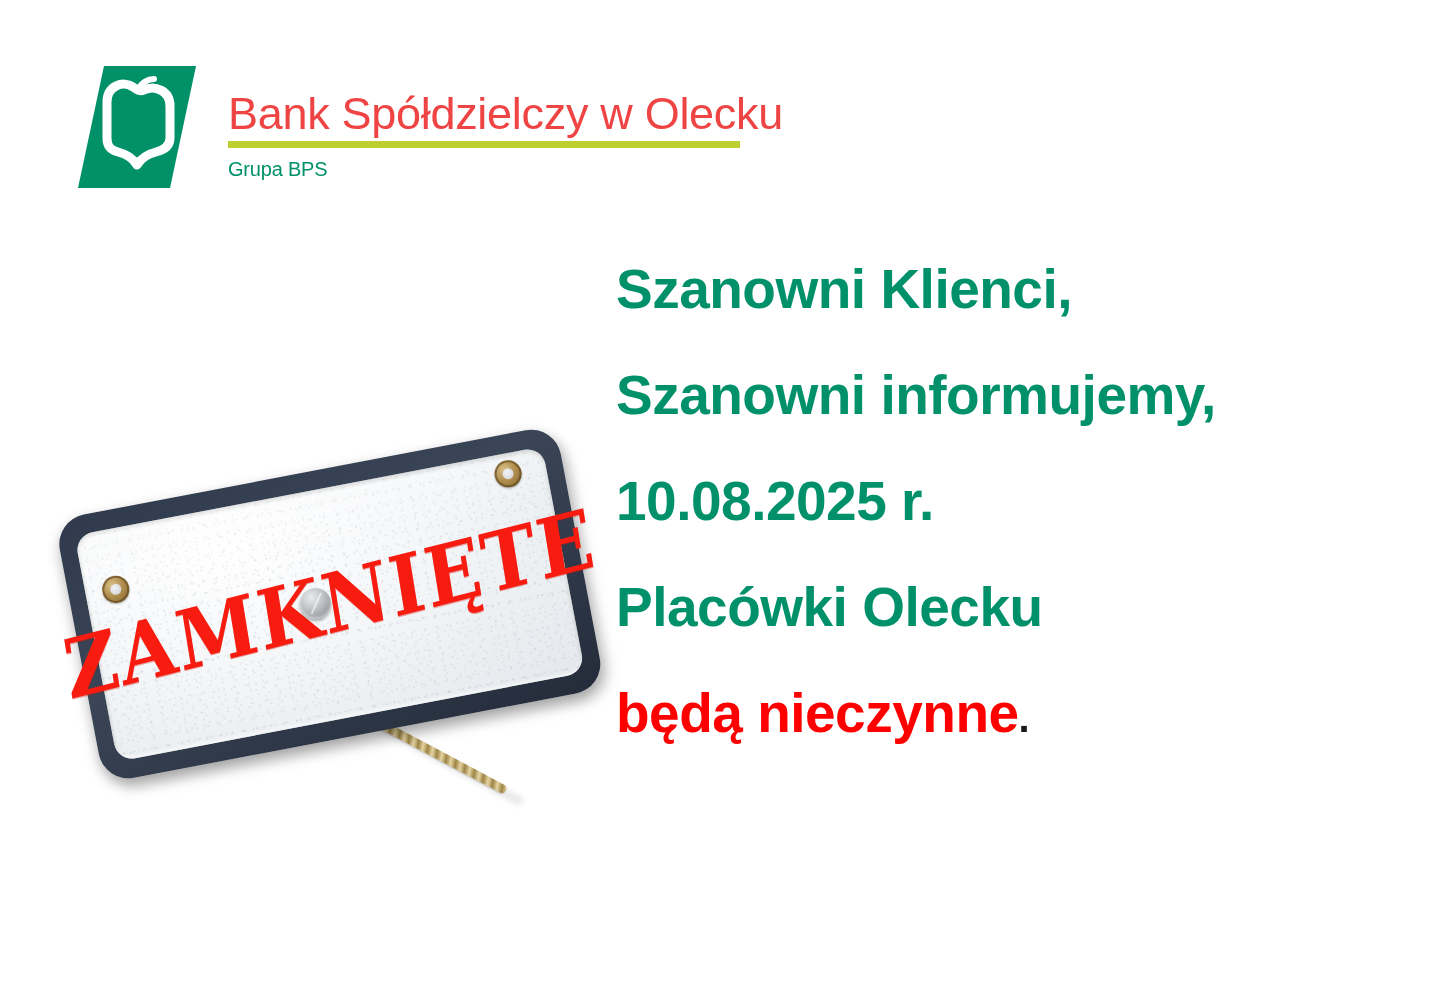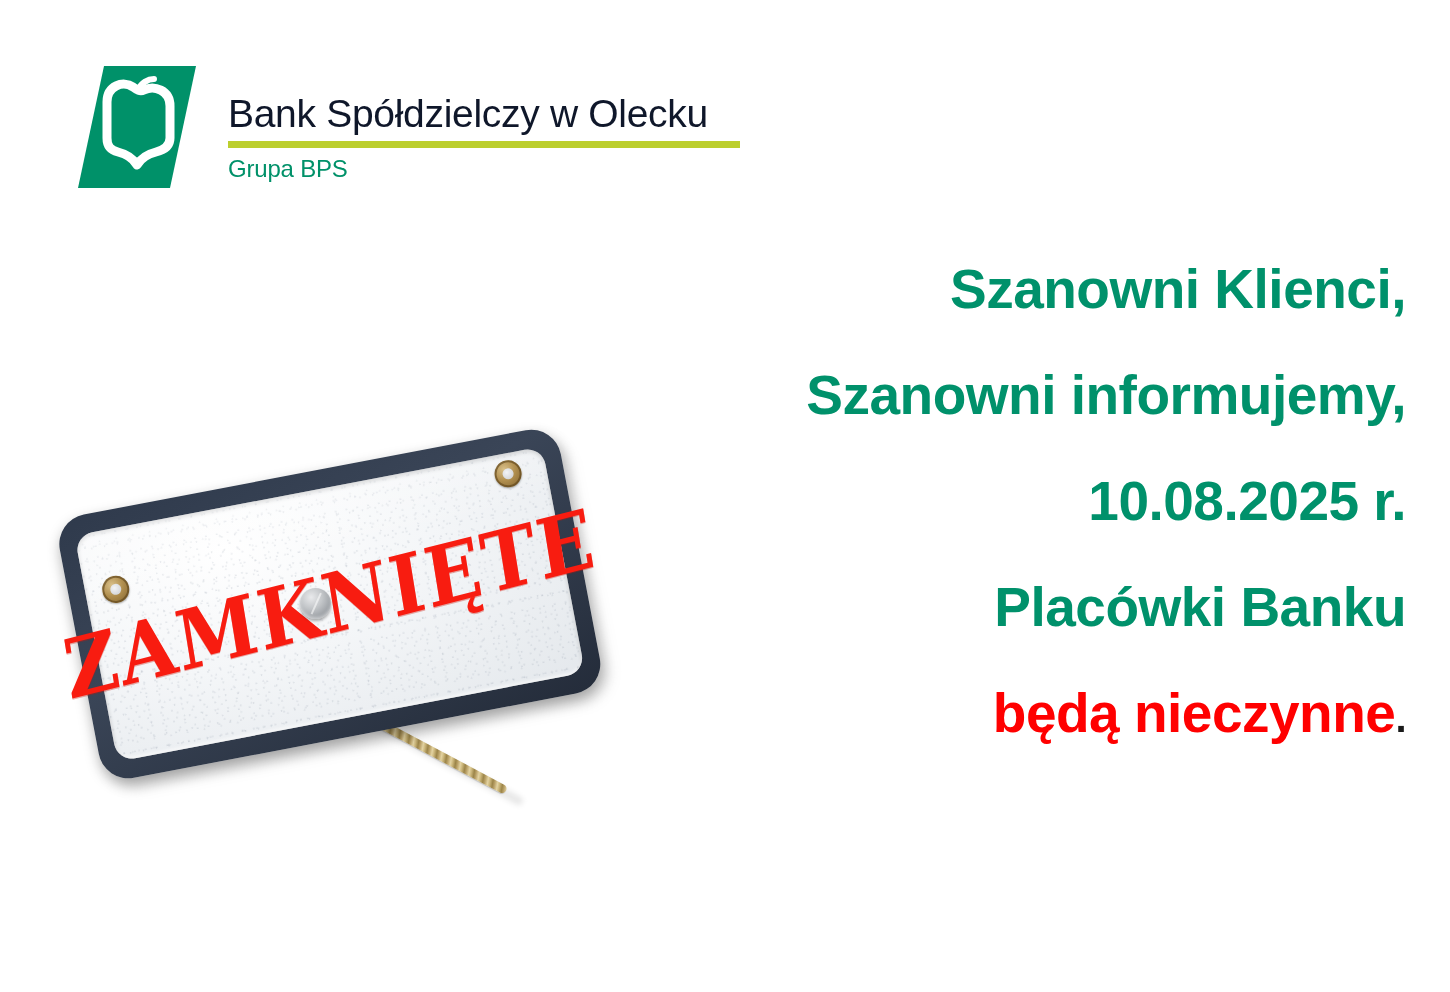--- a/index.html
+++ b/index.html
@@ -14,34 +14,34 @@
   .stage{position:relative;width:1450px;height:992px;background:#fff;}
 
   
   .logo-block{position:absolute;left:78px;top:60px;width:700px;height:130px;}
   .logo-mark{
     position:absolute;left:0;top:6px;width:118px;height:122px;
   }
   .logo-mark svg{display:block;}
   .logo-text-wrap{position:absolute;left:150px;top:0;width:540px;}
   .bank-name{
-    color:#0f172a;
-    font-size:39px;
+    color:#ef4444;
+    font-size:45px;
     letter-spacing:-0.3px;
     line-height:48px;
     white-space:nowrap;
     font-weight:400;
     padding-top:30px;
   }
   .rule{
     width:512px;height:7px;background:#bccf2e;margin-top:3px;
   }
   .grupa{
     color:#009169;
-    font-size:24px;
+    font-size:20px;
     line-height:30px;
     margin-top:6px;
     font-weight:400;
     letter-spacing:-0.2px;
   }
 
   
   .sign-area{position:absolute;left:0px;top:280px;width:640px;height:520px;}
 
   .nail{
@@ -151,22 +151,22 @@
     font-weight:700;
     font-size:74px;
     letter-spacing:2px;
     transform:rotate(-3.4deg) skewX(-5deg) scaleY(1.1);
     text-shadow:0 1px 0 rgba(200,20,10,.35);
     display:block;
   }
 
   
   .message{
-    position:absolute;left:636px;top:236px;width:770px;
-    text-align:right;
+    position:absolute;left:616px;top:236px;width:770px;
+    text-align:left;
   }
   .msg-line{
     color:#00916B;
     font-size:55px;
     font-weight:700;
     line-height:106px;
     letter-spacing:-0.5px;
     white-space:nowrap;
   }
   .msg-line.red{color:#ff0000;}
@@ -223,17 +223,17 @@
         <div class="eyelet eyelet-left"></div>
         <div class="eyelet eyelet-right"></div>
       </div>
     </div>
   </div>
 
   <div class="message">
     <div class="msg-line">Szanowni Klienci,</div>
     <div class="msg-line">Szanowni informujemy,</div>
     <div class="msg-line">10.08.2025 r.</div>
-    <div class="msg-line">Placówki Banku</div>
+    <div class="msg-line">Placówki Olecku</div>
     <div class="msg-line red"><span>będą nieczynne</span><span class="dot">.</span></div>
   </div>
 
 </div>
 
 </body></html>

